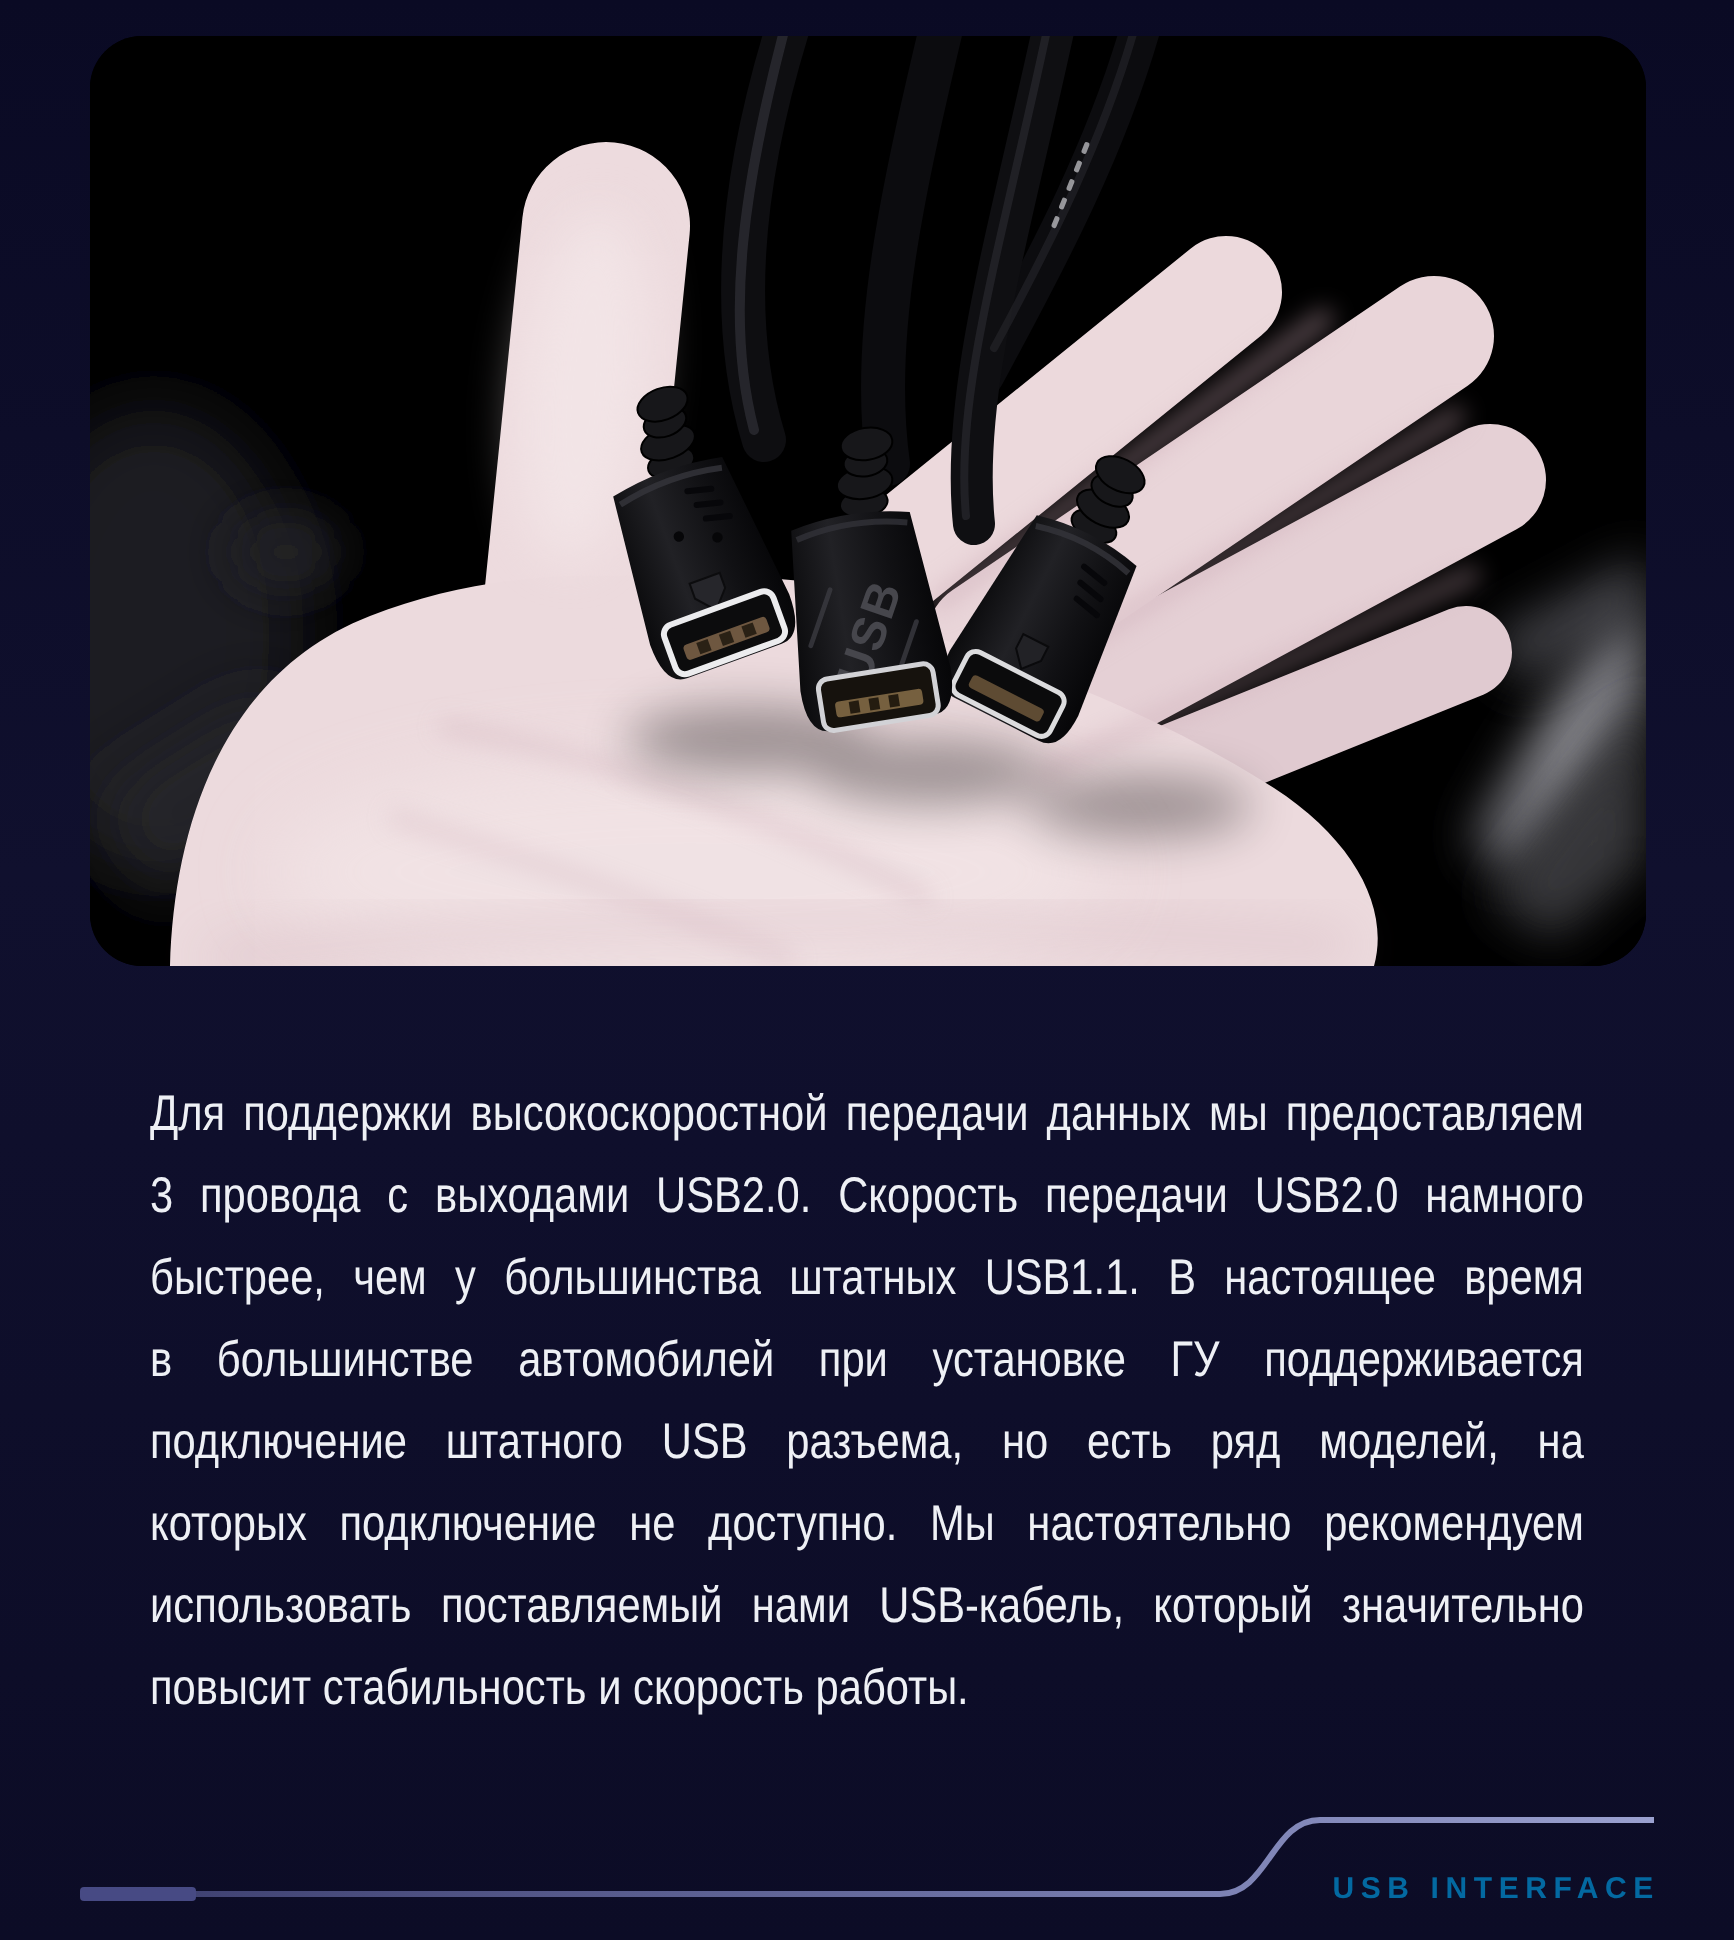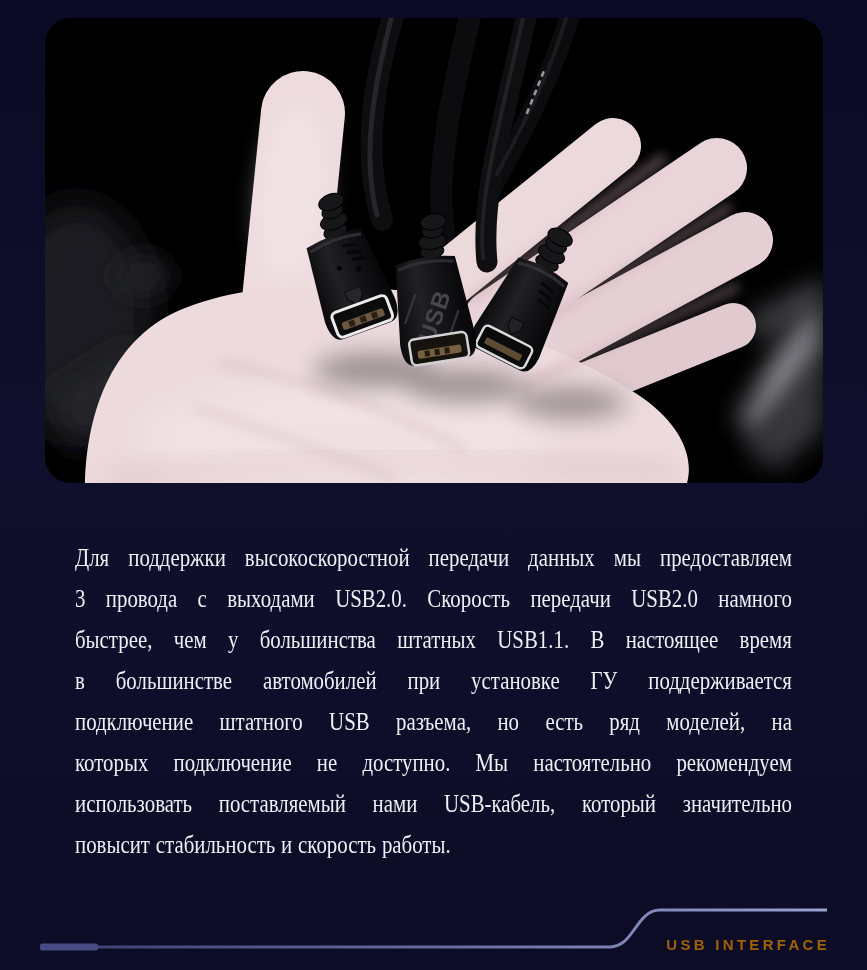--- a/index.html
+++ b/index.html
@@ -9,33 +9,33 @@
     font-family:"Liberation Sans", sans-serif;
   }
   .banner{position:absolute;inset:0;}
   
   .photo{
     position:absolute;left:45px;top:18px;width:778px;height:465px;
     border-radius:26px;overflow:hidden;background:#000;
   }
   .photo svg{display:block;}
   
-  .desc{position:absolute;left:75px;top:537px;width:717px;font-family:Liberation Serif, serif;}
+  .desc{position:absolute;left:75px;top:537px;width:717px;}
   .desc-line{
     width:860px;height:41px;display:flex;justify-content:space-between;align-items:center;
     transform:scaleX(0.8337);transform-origin:0 50%;
     font-size:25px;font-weight:400;color:#eef0f5;white-space:nowrap;
   }
   .desc-line.last{justify-content:flex-start;gap:7px;}
   .desc-line span{display:inline-block;}
   
   .footer-svg{position:absolute;left:0;top:900px;}
   .footer-label{
     position:absolute;right:37px;top:936px;
-    font-size:15px;font-weight:600;letter-spacing:3.3px;color:#a16207;
+    font-size:15px;font-weight:600;letter-spacing:3.3px;color:#0369a1;
     white-space:nowrap;
   }
 </style>
 </head>
 <body>
 
 <div class="banner">
 
   <div class="photo">
     <svg width="778" height="465" viewBox="0 0 778 465">

